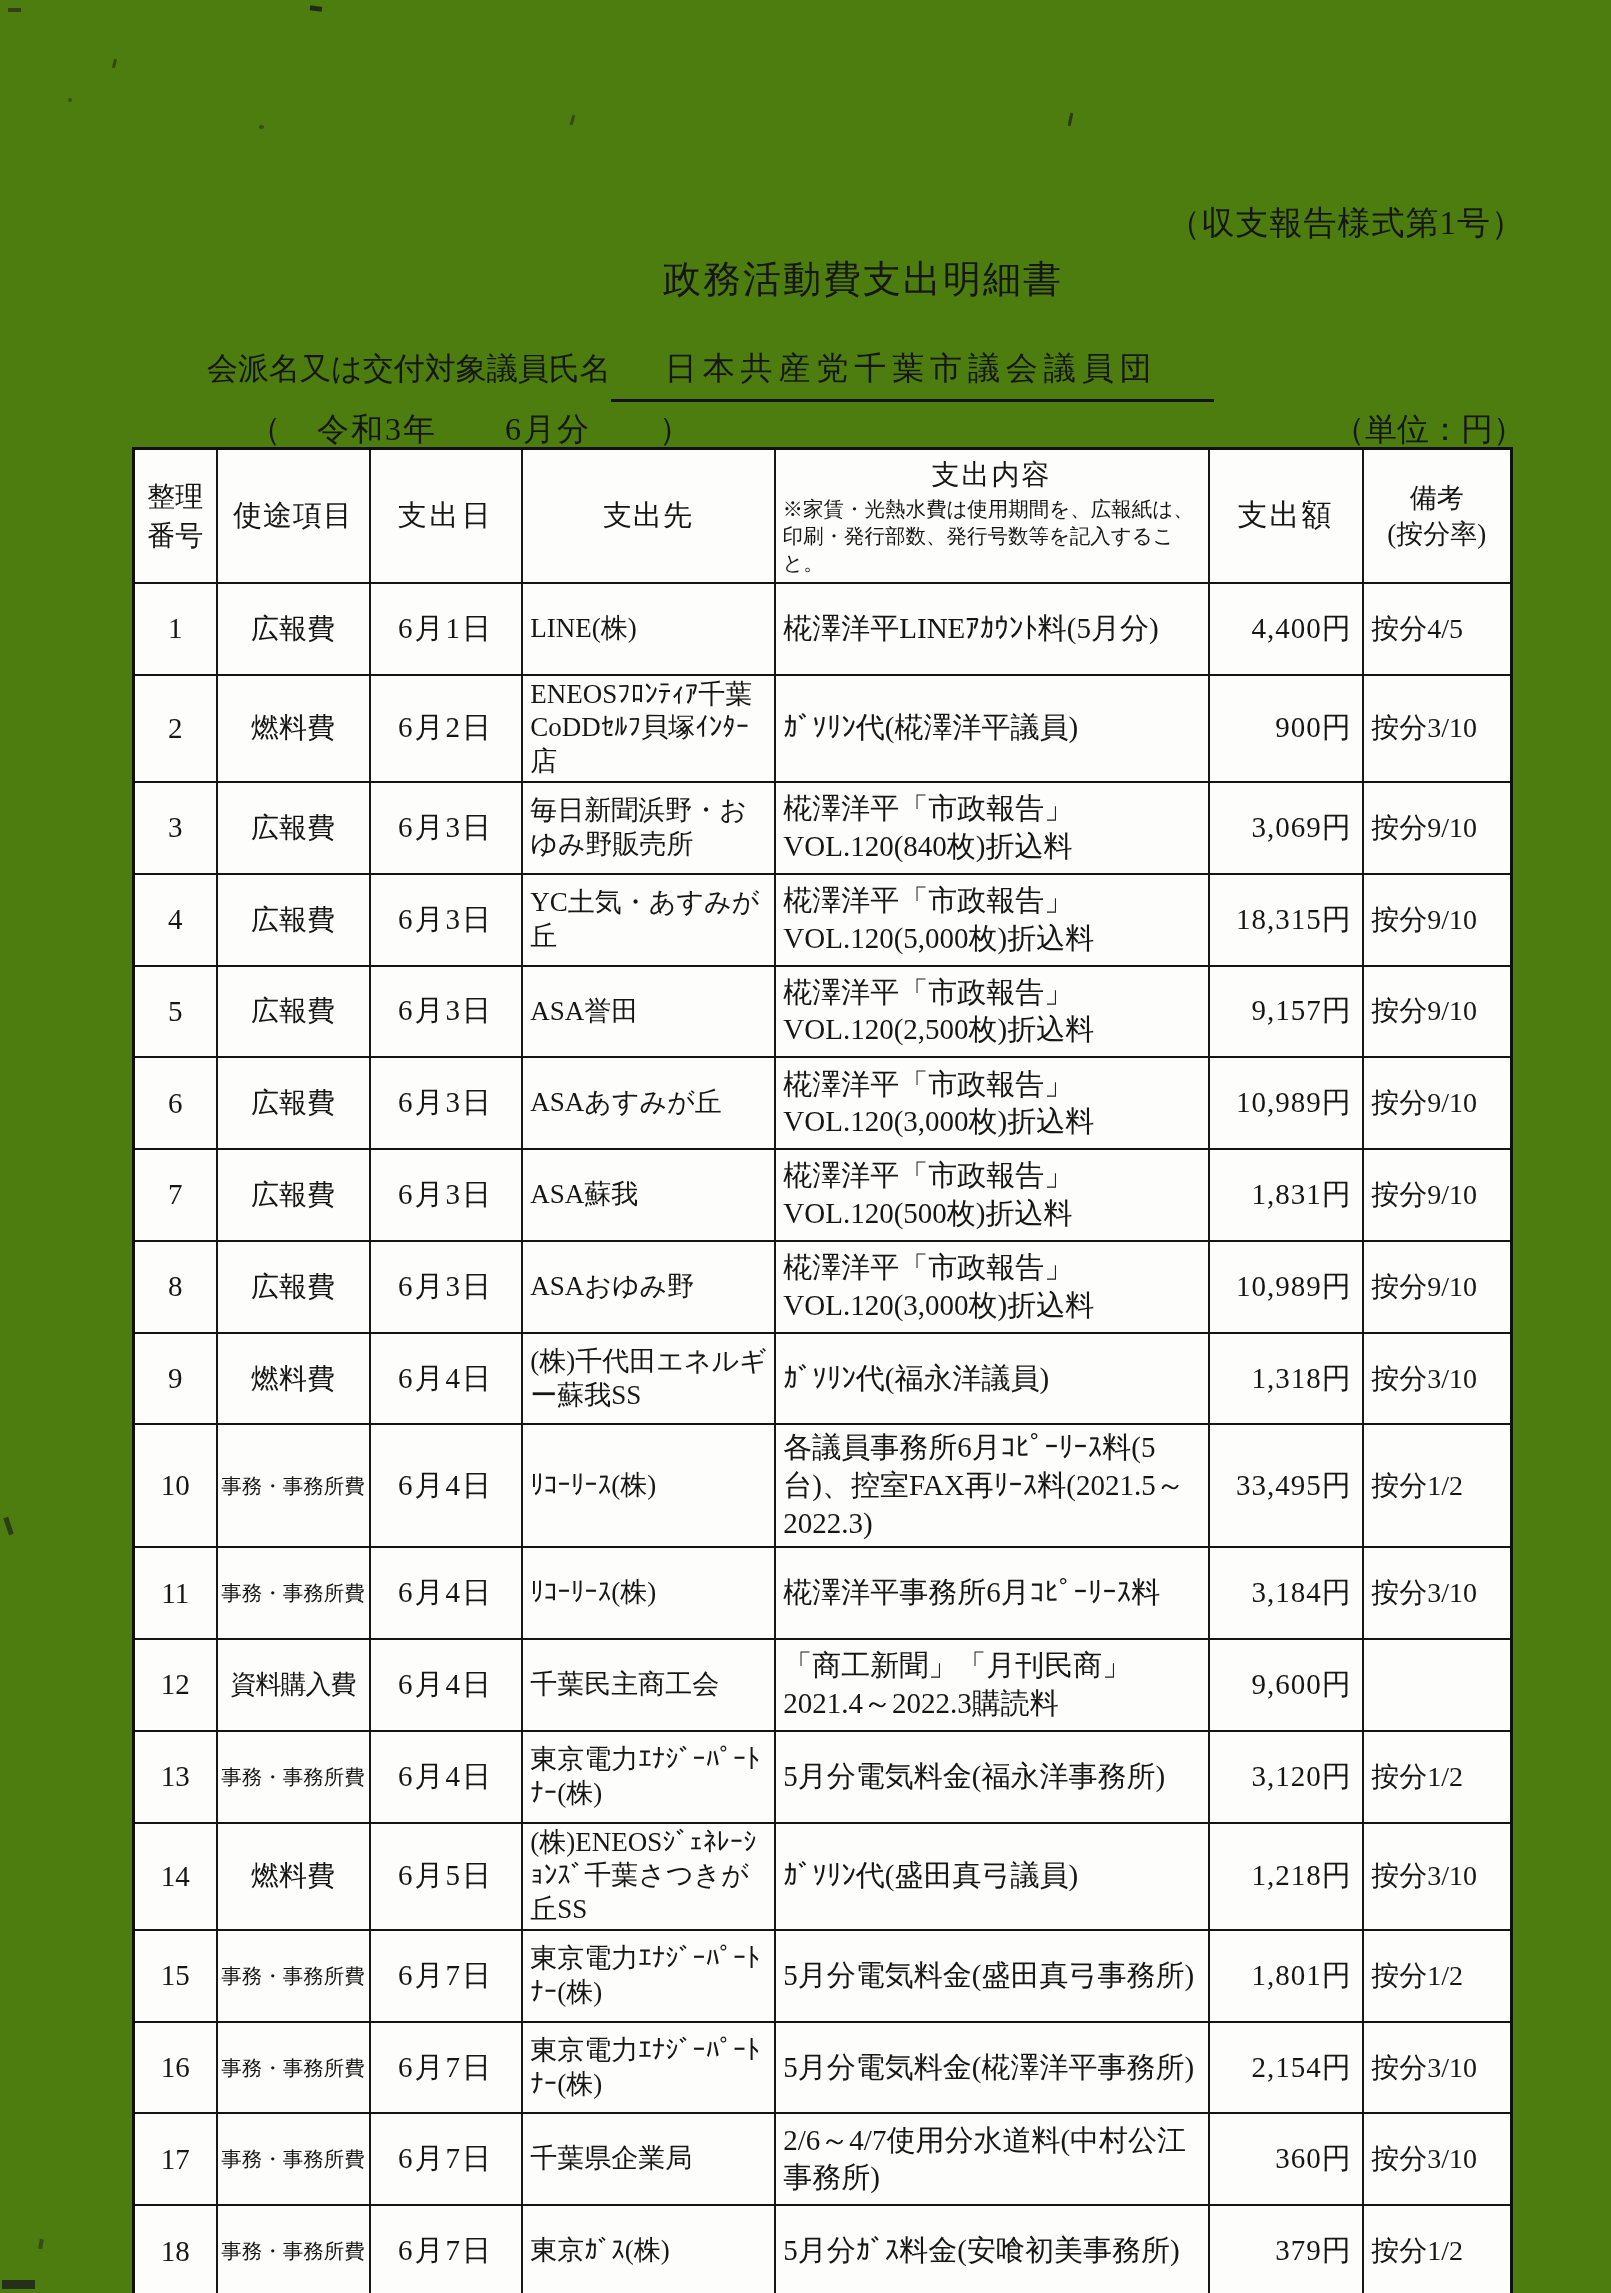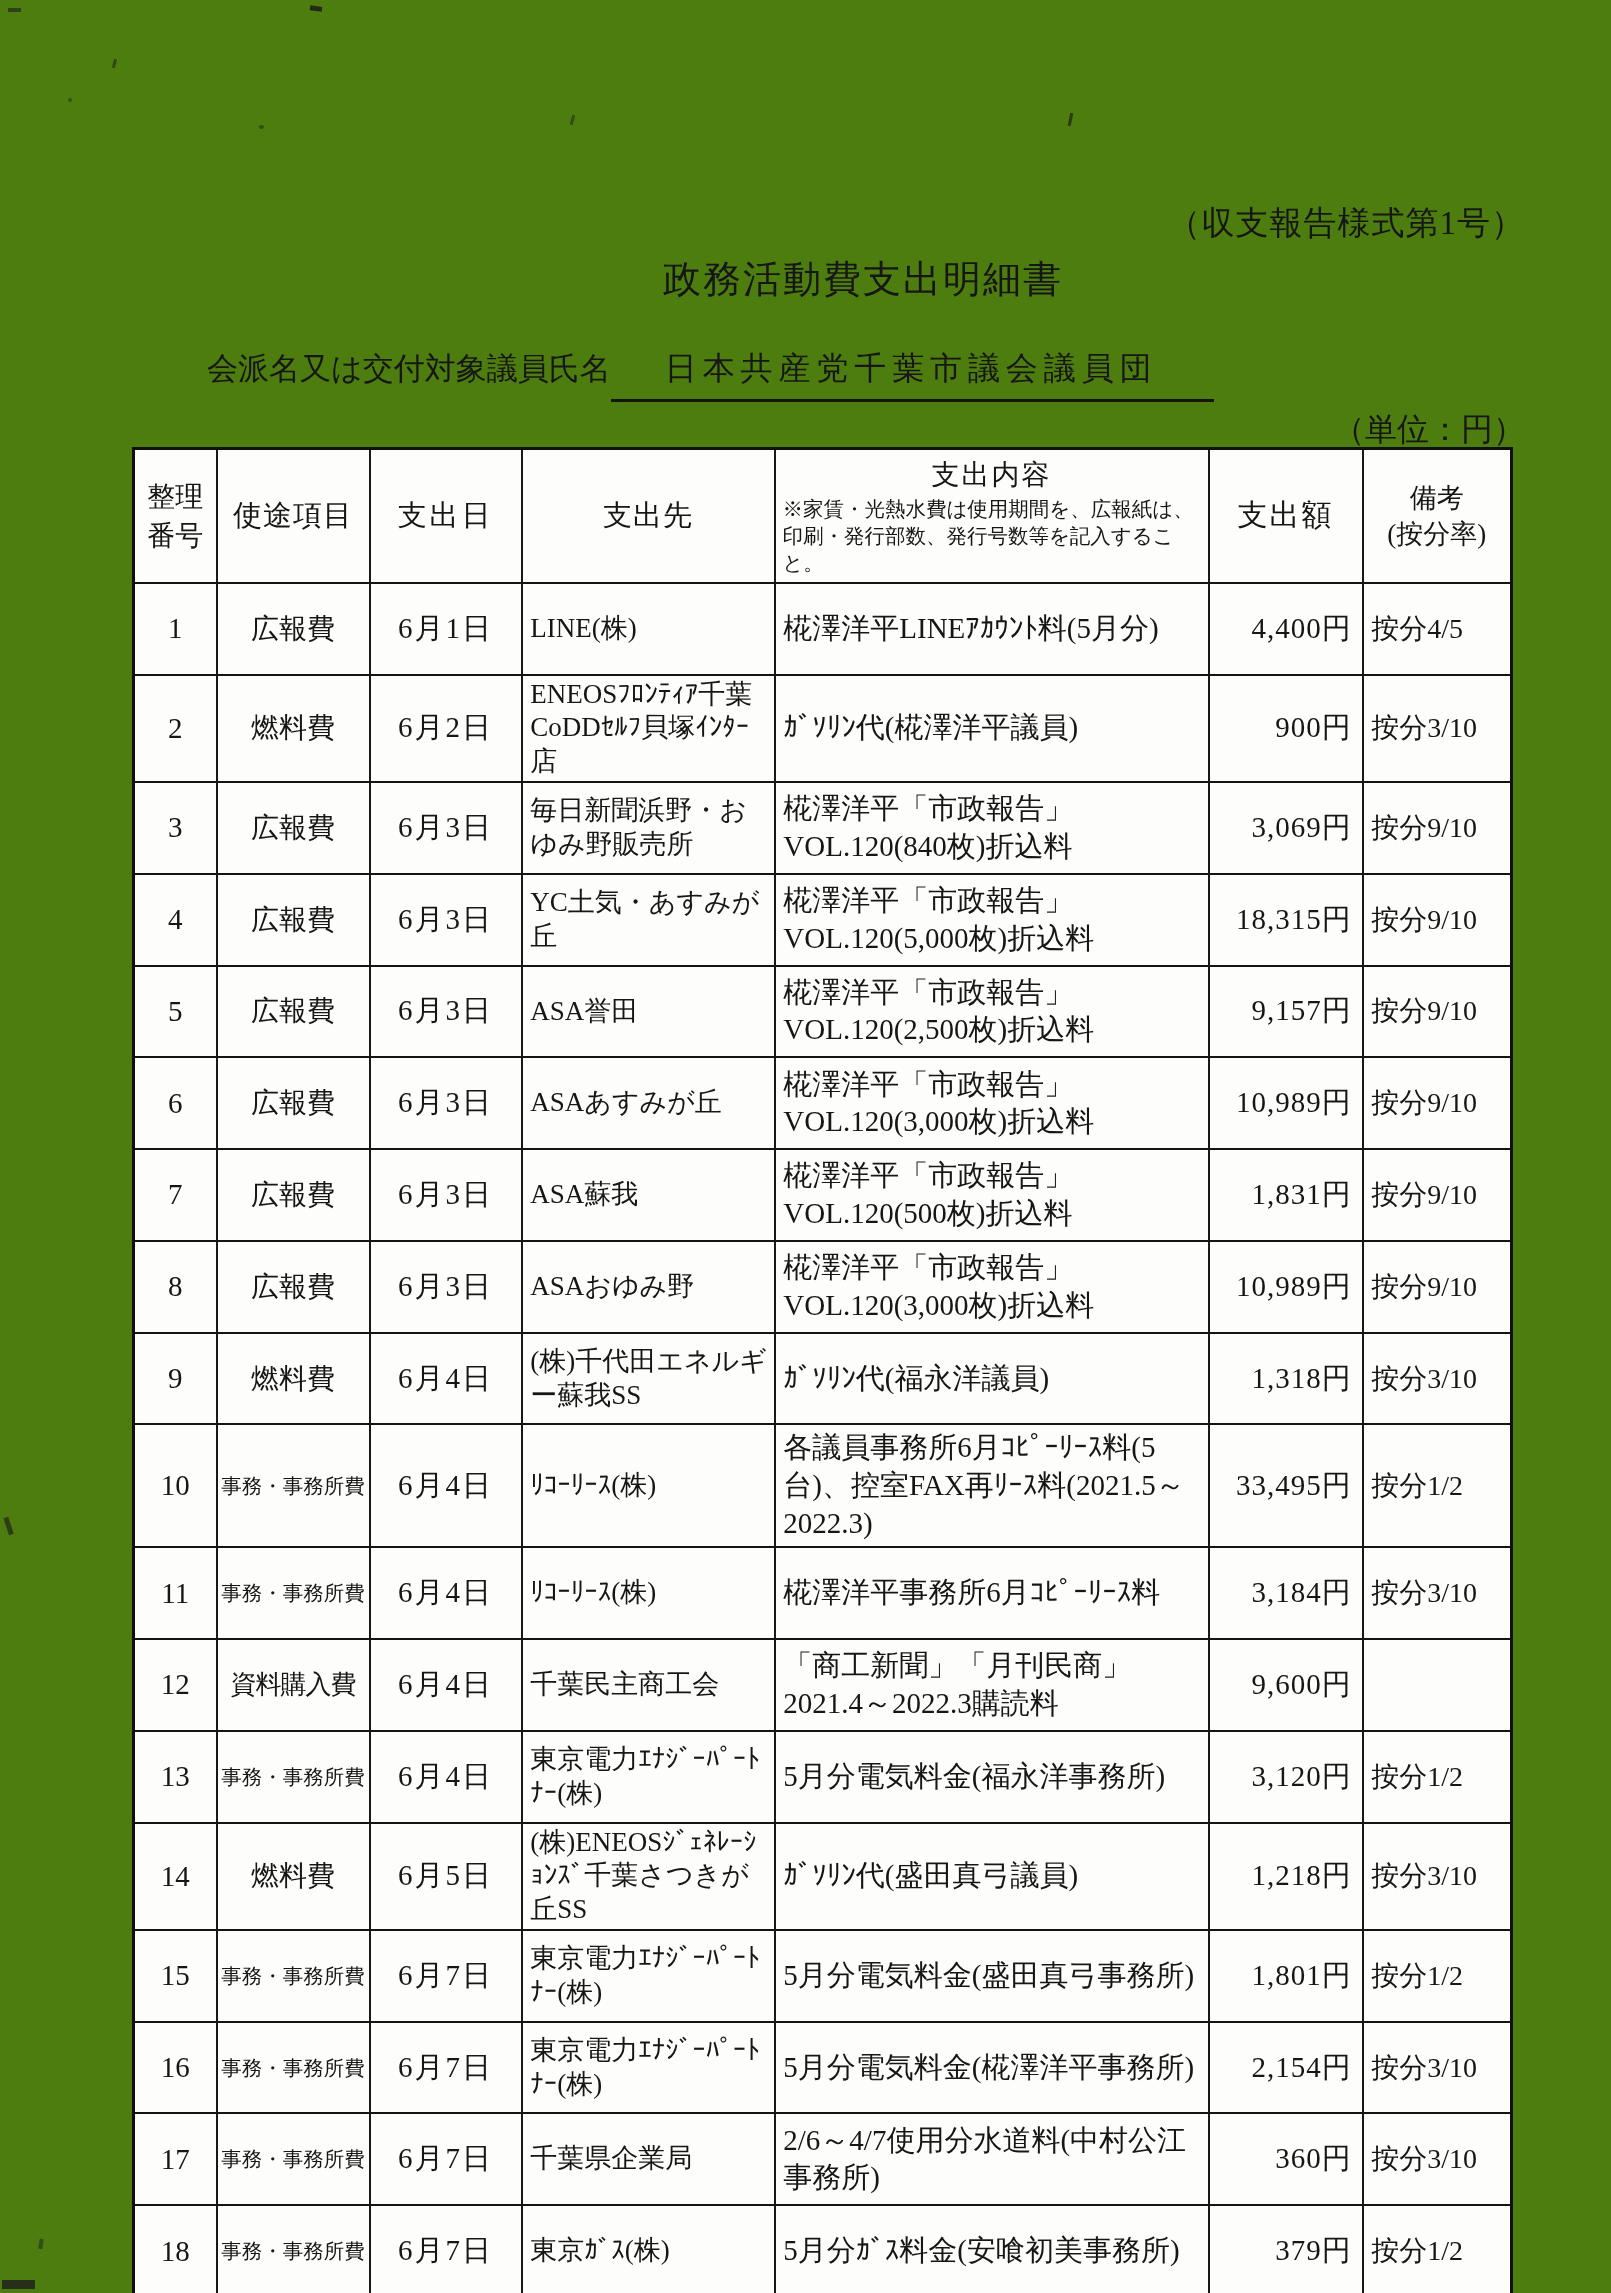--- a/index.html
+++ b/index.html
@@ -113,20 +113,21 @@
   <div class="artifact a9"></div>
   <div class="artifact a10"></div>
 
   <div class="form-note">（収支報告様式第1号）</div>
   <div class="doc-title">政務活動費支出明細書</div>
 
   <div class="faction-line">
     <span>会派名又は交付対象議員氏名</span><span class="faction-name">日本共産党千葉市議会議員団</span>
   </div>
 
+  <div class="period-line">（　令和3年　　6月分　　）</div>
   <div class="unit-note">（単位：円）</div>
 
   <table class="expense">
     <colgroup>
       <col class="w-no">
         <col class="w-cat">
         <col class="w-date">
         <col class="w-payee">
       <col class="w-content">
         <col class="w-amount">

